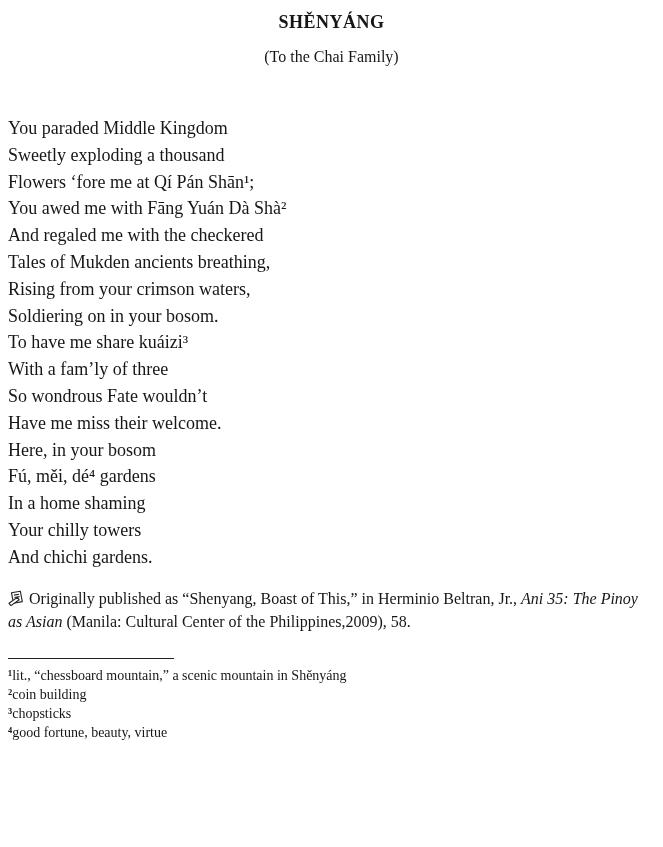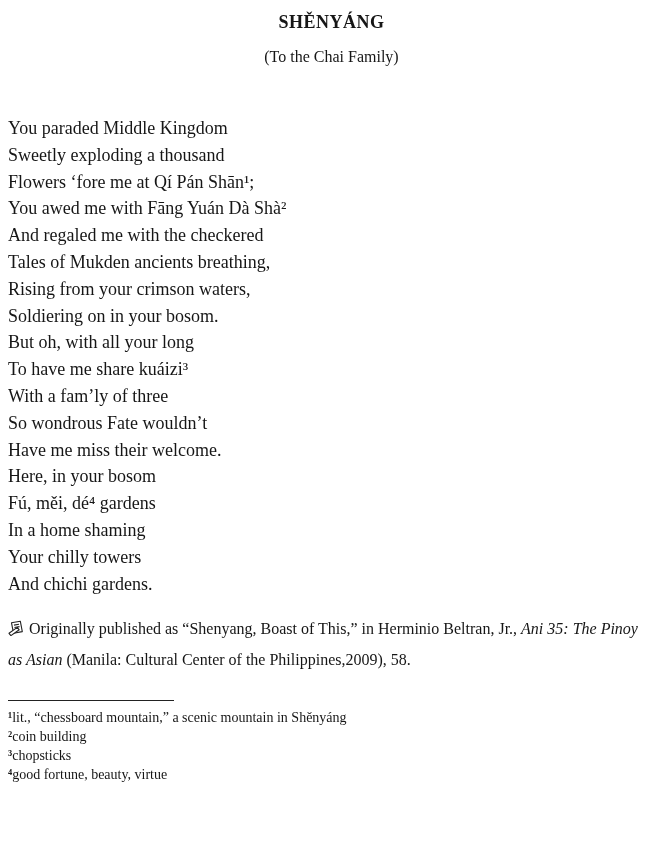--- a/index.html
+++ b/index.html
@@ -33,21 +33,21 @@
   .poem {
     margin-top: 49px;
     font-size: 18px;
     line-height: 26.8px;
   }
   .stanza + .stanza {
   }
   .note {
     margin-top: 17px;
     font-size: 16px;
-    line-height: 29px;
+    line-height: 21px;
     text-align: left;
   }
   .note .italic {
     font-style: italic;
   }
   .note-icon {
     display: inline-block;
     vertical-align: -2px;
     margin-right: 4px;
   }
@@ -79,21 +79,20 @@
   <div class="poem">
       <div class="stanza">
         <div class="line">You paraded Middle Kingdom</div>
         <div class="line">Sweetly exploding a thousand</div>
         <div class="line">Flowers ‘fore me at Qí Pán Shān¹;</div>
         <div class="line">You awed me with Fāng Yuán Dà Shà²</div>
         <div class="line">And regaled me with the checkered</div>
         <div class="line">Tales of Mukden ancients breathing,</div>
         <div class="line">Rising from your crimson waters,</div>
         <div class="line">Soldiering on in your bosom.</div>
-        <div class="line">But oh, with all your long</div>
         <div class="line">To have me share kuáizi³</div>
         <div class="line">With a fam’ly of three</div>
         <div class="line">So wondrous Fate wouldn’t</div>
         <div class="line">Have me miss their welcome.</div>
       </div>
       <div class="stanza">
         <div class="line">Here, in your bosom</div>
         <div class="line">Fú, měi, dé⁴ gardens</div>
         <div class="line">In a home shaming</div>
         <div class="line">Your chilly towers</div>

